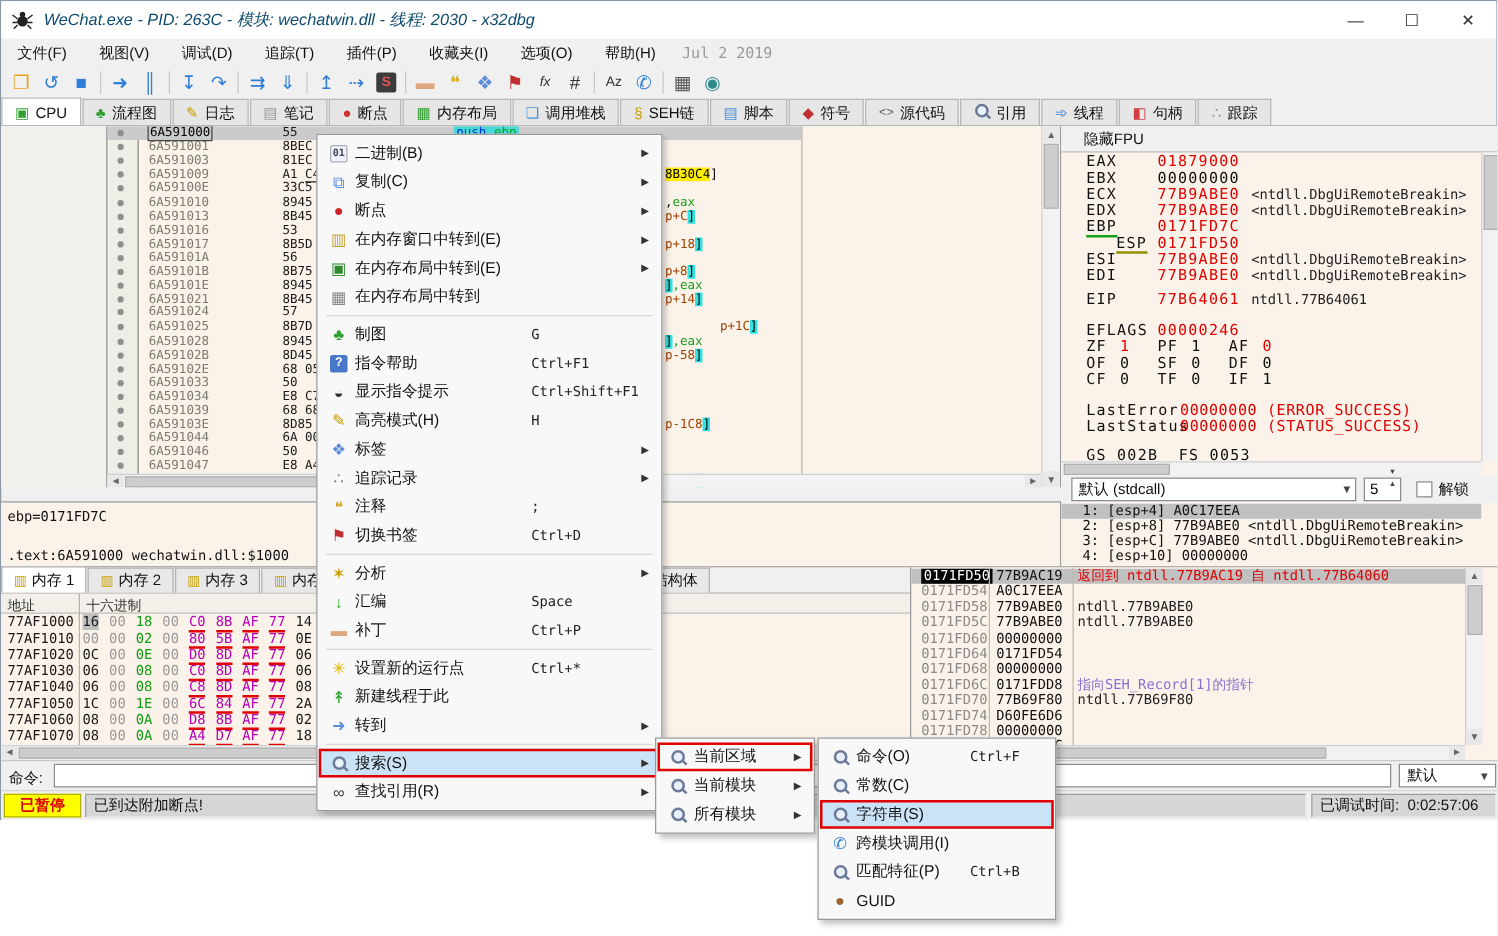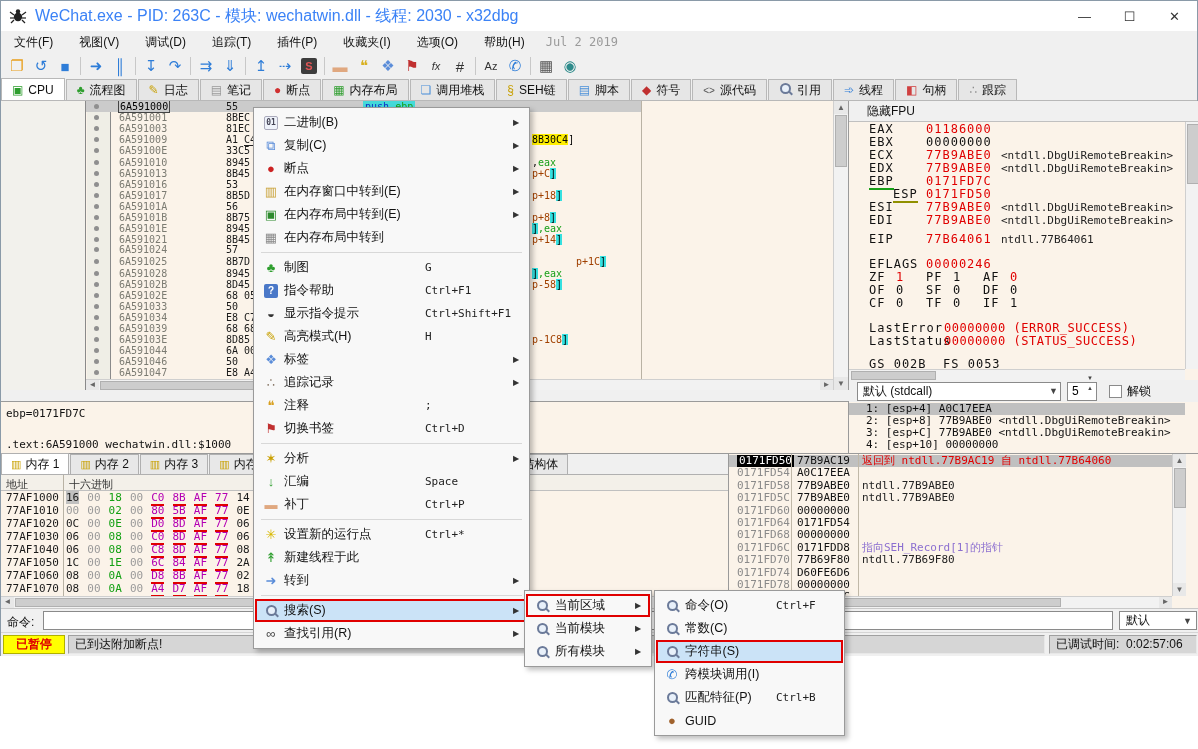--- a/index.html
+++ b/index.html
@@ -3,21 +3,21 @@
 <meta charset="utf-8">
 <style>
   * { margin:0; padding:0; box-sizing:border-box; }
   body { font-family:"Liberation Sans", sans-serif; background:#ffffff; }
   #screen { position:relative; width:1198px; height:749px; background:#ffffff; overflow:hidden; }
   #appwin { position:absolute; left:0; top:0; width:1198px; height:656px; background:#f0f0f0; border:1px solid #8a9aa8; }
 
   
   #titlebar { position:absolute; left:0; top:0; width:100%; height:30px; background:#ffffff; display:flex; align-items:center; }
   #titlebar .appicon { width:18px; height:18px; margin:0 8px 0 8px; }
-  #titlebar .title { font-size:16px; color:#3b82f6; }
+  #titlebar .title { font-size:13px; color:#0c4a6e;font-style:italic; }
   #caption-btns { position:absolute; right:0; top:0; height:30px; display:flex; }
   .capbtn { width:45px; height:30px; display:flex; align-items:center; justify-content:center; font-size:13px; color:#333; }
 
   
   #menubar { position:absolute; left:0; top:30px; width:100%; height:22px; background:#f0f0f0; display:flex; align-items:center; font-size:12px; color:#111; }
   .mbitem { padding:2px 13px; }
   #mb-date { color:#9a9a9a; font-family:"DejaVu Sans Mono", monospace; font-size:12px; margin-left:8px; }
 
   
   #toolbar { position:absolute; left:0; top:52px; width:100%; height:26px; background:#f0f0f0; display:flex; align-items:center; padding-left:4px; }
@@ -65,21 +65,21 @@
   #hidefpu { position:absolute; left:0; top:0; width:100%; height:21px; background:#f0f0f0; border-bottom:1px solid #c0c0c0; font-size:12px; color:#111; display:flex; align-items:center; padding-left:18px; }
   .rrow { position:absolute; left:0; width:100%; height:13px; font-family:"DejaVu Sans Mono", monospace; font-size:12px; line-height:13px; white-space:pre; color:#111; }
   .rrow .rn { position:absolute; left:20px; letter-spacing:1px; }
   .rrow .rv { position:absolute; left:77px; letter-spacing:1px; }
   .rrow .rv2 { position:absolute; left:95px; letter-spacing:0.5px; }
   .rrow .rc { position:absolute; left:152px; font-size:11px; color:#222; }
   .red { color:#e00000; }
   #regs-hscroll { left:0; top:268px; width:336px; height:11px; }
   #regs-vscroll { left:336px; top:21px; width:14px; height:247px; }
   #callconv { position:absolute; left:0; top:279px; width:100%; height:22px; background:#f0f0f0; display:flex; align-items:center; font-size:12px; }
-  #cc-combo { position:relative; width:204px; height:19px; margin-left:8px; background:#fff; border:1px solid #8a8a8a; display:flex; align-items:center; padding-left:5px; color:#111; }
+  #cc-combo { position:relative; width:228px; height:19px; margin-left:8px; background:#fff; border:1px solid #8a8a8a; display:flex; align-items:center; padding-left:5px; color:#111; }
   #cc-combo .dda { position:absolute; right:2px; font-size:9px; color:#444; }
   #cc-spin { position:relative; width:30px; height:19px; margin-left:6px; background:#fff; border:1px solid #8a8a8a; padding-left:4px; display:flex; align-items:center; }
   #cc-spin .spinbtns { position:absolute; right:1px; top:0; display:flex; flex-direction:column; font-size:6px; color:#444; line-height:8px; }
   #cc-check { width:13px; height:13px; background:#fff; border:1px solid #8a8a8a; margin-left:12px; }
   #cc-label { margin-left:5px; color:#111; }
   .argrow { position:absolute; left:0; width:336px; height:12px; font-family:"DejaVu Sans Mono", monospace; font-size:11px; line-height:12px; white-space:pre; color:#111; padding-left:17px; }
   .argrow.sel { background:#c0c0c0; }
 
   
   #bottom { position:absolute; left:0; top:452px; width:1198px; height:155px; background:#fbf3e9; border-top:1px solid #9a9a9a; }
@@ -364,21 +364,21 @@
     </div>
 
     <div id="infobox">
       <div class="l1">ebp=0171FD7C</div>
       <div class="l2">.text:6A591000 wechatwin.dll:$1000</div>
     </div>
 
     <div id="regs">
       <div id="hidefpu">隐藏FPU</div>
       <div id="regrows">
-          <div class="rrow" style="top: 22px;"><span class="rn">EAX</span><span class="rv red">01186000</span></div>
+          <div class="rrow" style="top: 22px;"><span class="rn">EAX</span><span class="rv red">01879000</span></div>
           <div class="rrow" style="top: 35px;"><span class="rn">EBX</span><span class="rv">00000000</span></div>
           <div class="rrow" style="top: 48px;"><span class="rn">ECX</span><span class="rv red">77B9ABE0</span><span class="rc">&lt;ntdll.DbgUiRemoteBreakin&gt;</span></div>
           <div class="rrow" style="top: 61px;"><span class="rn">EDX</span><span class="rv red">77B9ABE0</span><span class="rc">&lt;ntdll.DbgUiRemoteBreakin&gt;</span></div>
           <div class="rrow" style="top: 74px;"><span class="rn" style="border-bottom: 2px solid rgb(24, 160, 24);">EBP</span><span class="rv red">0171FD7C</span></div>
           <div class="rrow" style="top: 87px;"><span class="rn" style="border-bottom: 2px solid rgb(144, 144, 0); margin-left: 24px;">ESP</span><span class="rv red">0171FD50</span></div>
           <div class="rrow" style="top: 100px;"><span class="rn">ESI</span><span class="rv red">77B9ABE0</span><span class="rc">&lt;ntdll.DbgUiRemoteBreakin&gt;</span></div>
           <div class="rrow" style="top: 113px;"><span class="rn">EDI</span><span class="rv red">77B9ABE0</span><span class="rc">&lt;ntdll.DbgUiRemoteBreakin&gt;</span></div>
           <div class="rrow" style="top: 132px;"><span class="rn">EIP</span><span class="rv red">77B64061</span><span class="rc">ntdll.77B64061</span></div>
           <div class="rrow" style="top: 157px;"><span class="rn">EFLAGS</span><span class="rv red">00000246</span></div>
           <div class="rrow" style="top: 170px;"><span style="position: absolute; left: 20px; letter-spacing: 1px;">ZF</span><span class="red" style="position: absolute; left: 47px;">1</span><span style="position: absolute; left: 77px; letter-spacing: 1px;">PF</span><span style="position: absolute; left: 104px;">1</span><span style="position: absolute; left: 134px; letter-spacing: 1px;">AF</span><span class="red" style="position: absolute; left: 161px;">0</span></div>

